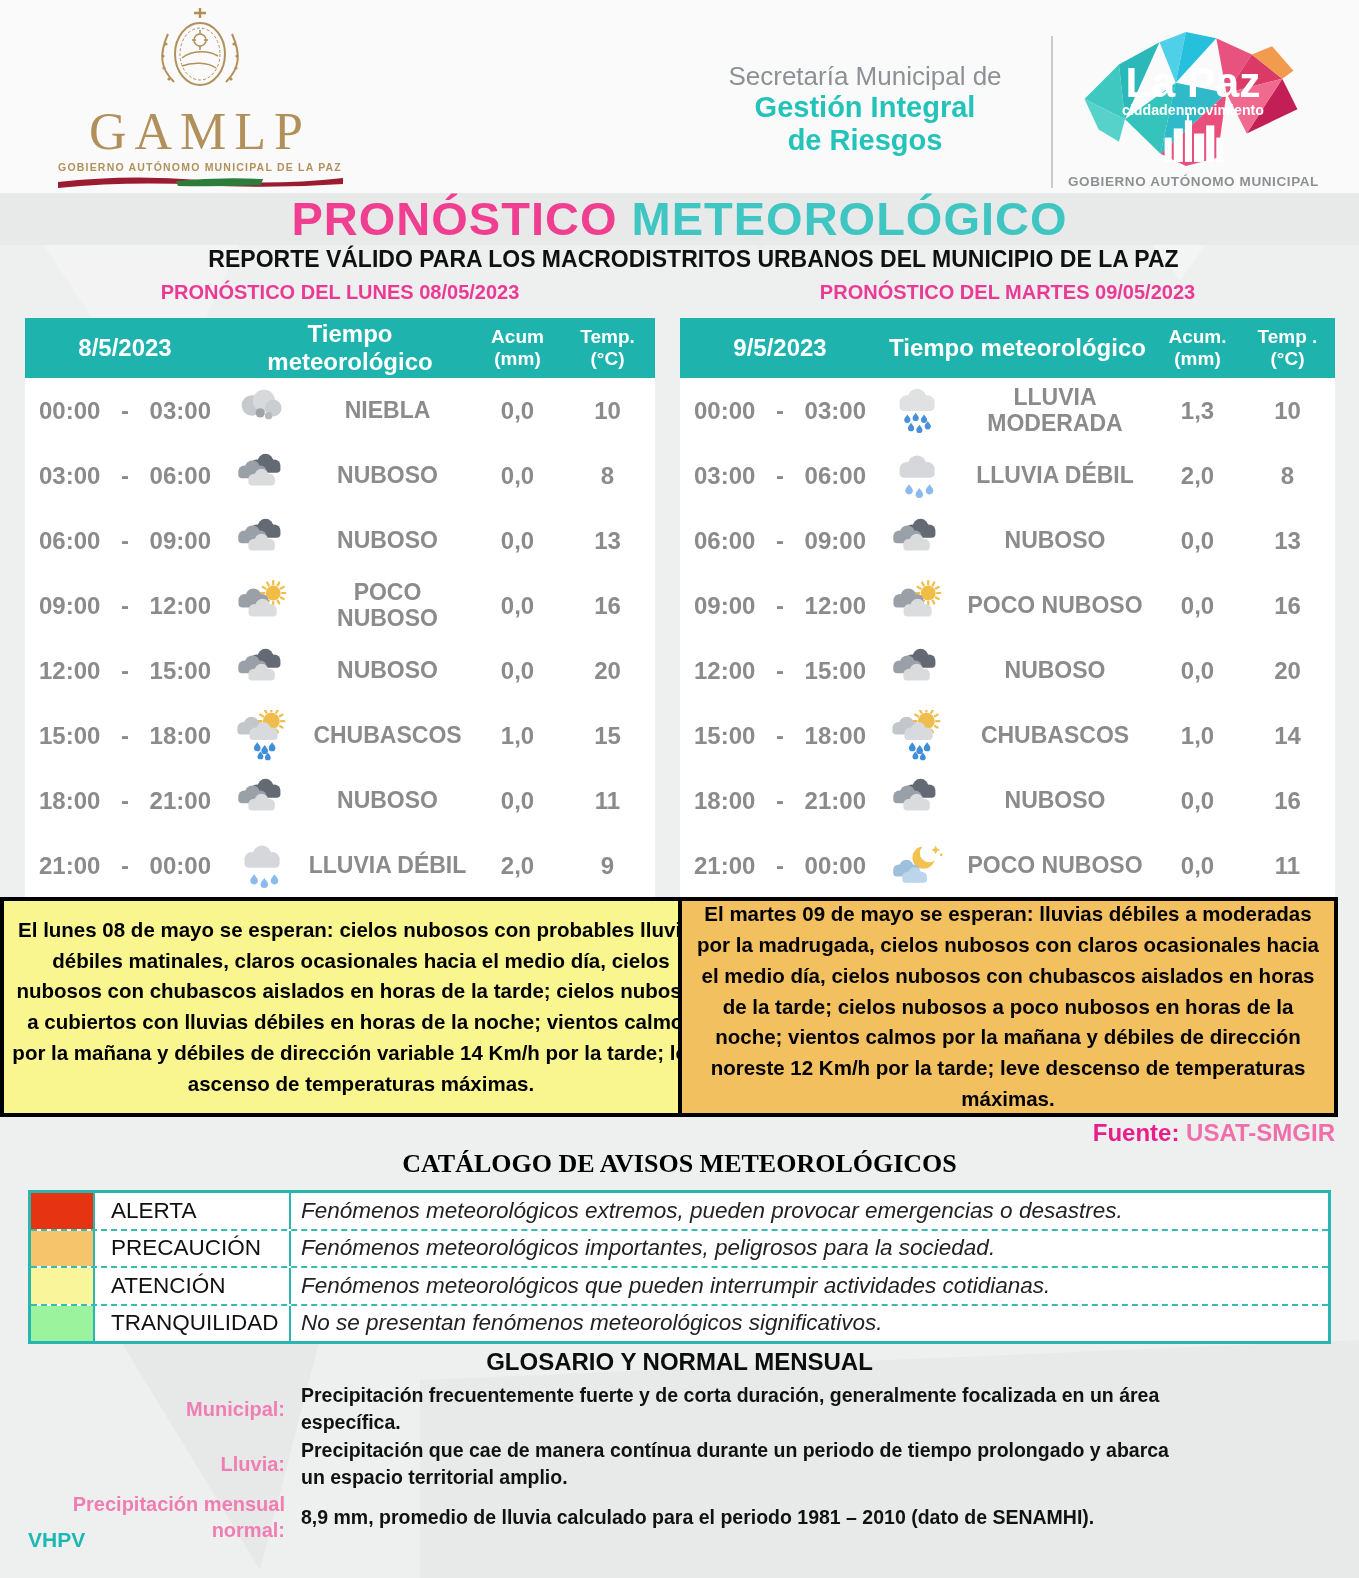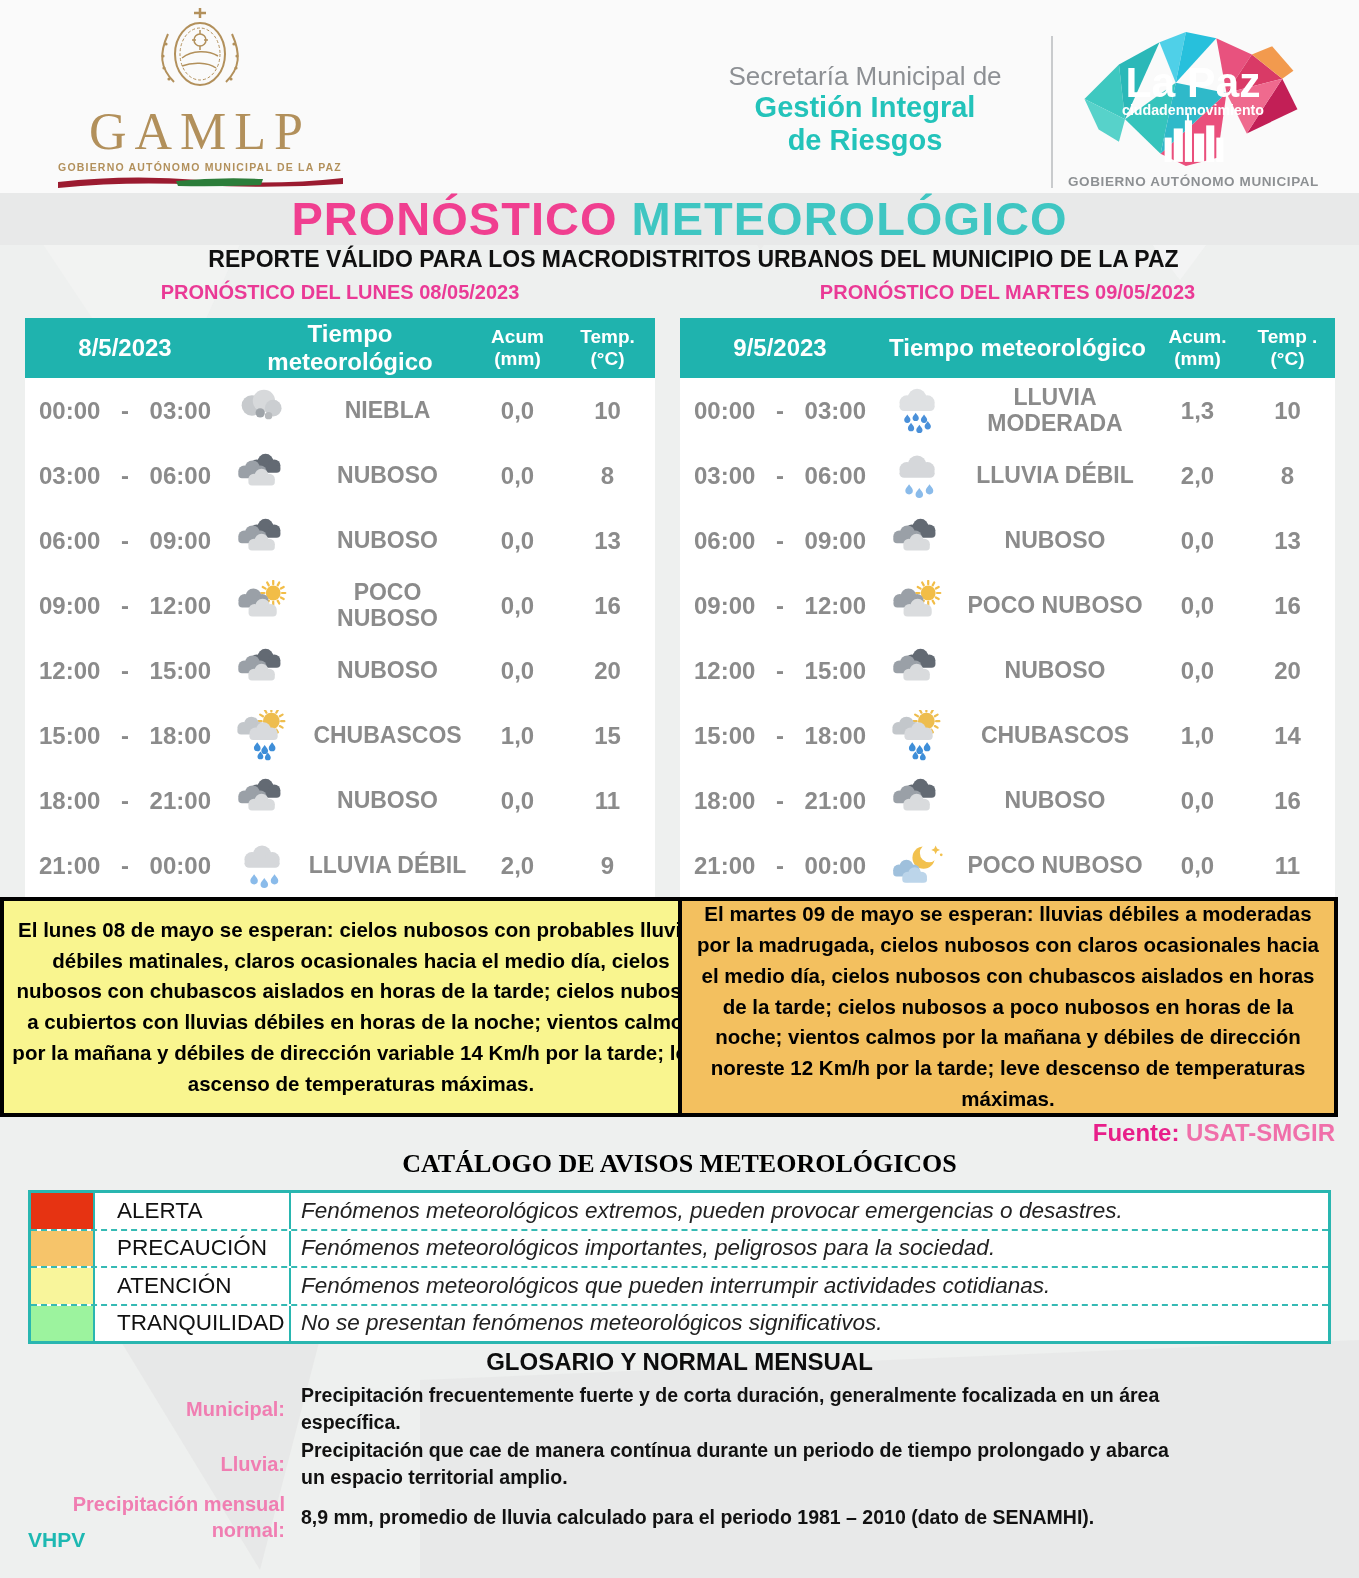--- a/index.html
+++ b/index.html
@@ -55,21 +55,21 @@
   #fuente{left:900px;top:1119px;width:435px;text-align:right;font-size:24px;font-weight:bold;}
   #fuente .f-label{color:#e81f8a;}
   #fuente .f-value{color:#f06faa;}
 
   
   #catalog-title{left:0;top:1149px;width:1359px;text-align:center;font-size:26px;font-weight:bold;color:#000000;font-family:Liberation Serif, serif;}
   #catalog{left:28px;top:1190px;width:1303px;border:3px solid #29b6b0;box-sizing:border-box;background:#ffffff;}
   .cat-row{display:grid;grid-template-columns:64px 196px 1fr;height:35.5px;}
   .cat-row + .cat-row{border-top:2px dashed #35bab4;}
   .cat-swatch{height:100%;border-right:2px solid #29b6b0;}
-  .cat-label{display:flex;align-items:center;padding-left:22px;font-size:22.5px;color:#111;border-right:2px solid #29b6b0;}
+  .cat-label{display:flex;align-items:center;padding-left:16px;font-size:22.5px;color:#111;border-right:2px solid #29b6b0;}
   .cat-desc{display:flex;align-items:center;padding-left:10px;font-size:22.5px;font-style:italic;color:#222;}
 
   
   #glossary-title{left:0;top:1348px;width:1359px;text-align:center;font-size:24px;font-weight:bold;color:#0d0d0d;}
   #glossary{left:50px;top:1382px;width:1240px;display:flex;flex-direction:column;}
   .g-row{display:flex;align-items:center;gap:16px;}
   .g-term{width:235px;text-align:right;color:#f07eb2;font-weight:bold;font-size:20px;line-height:1.3;}
   .g-def{flex:1;font-weight:bold;font-size:19.5px;color:#111;line-height:1.4;padding-right:120px;}
   #footer-initials{left:28px;top:1528px;font-size:21px;font-weight:bold;color:#1db8b2;}
 </style>

